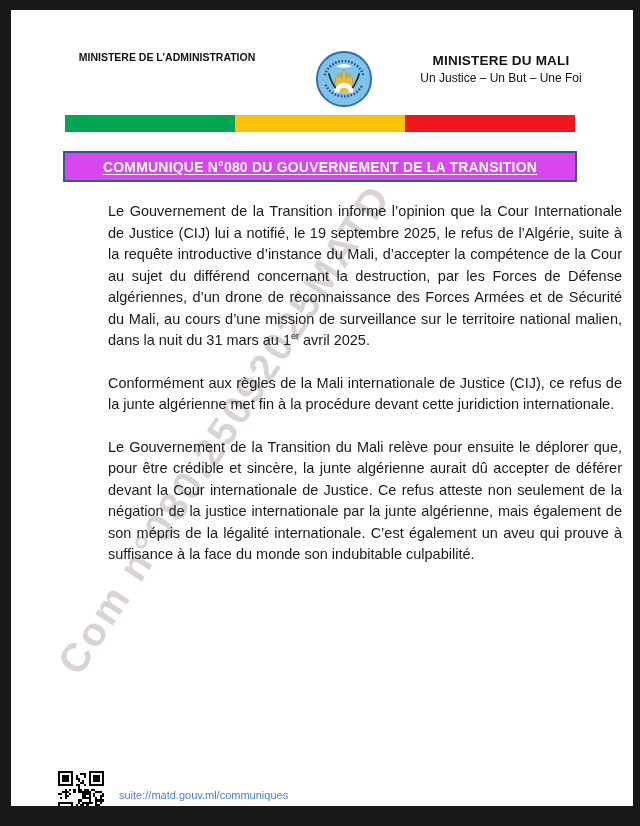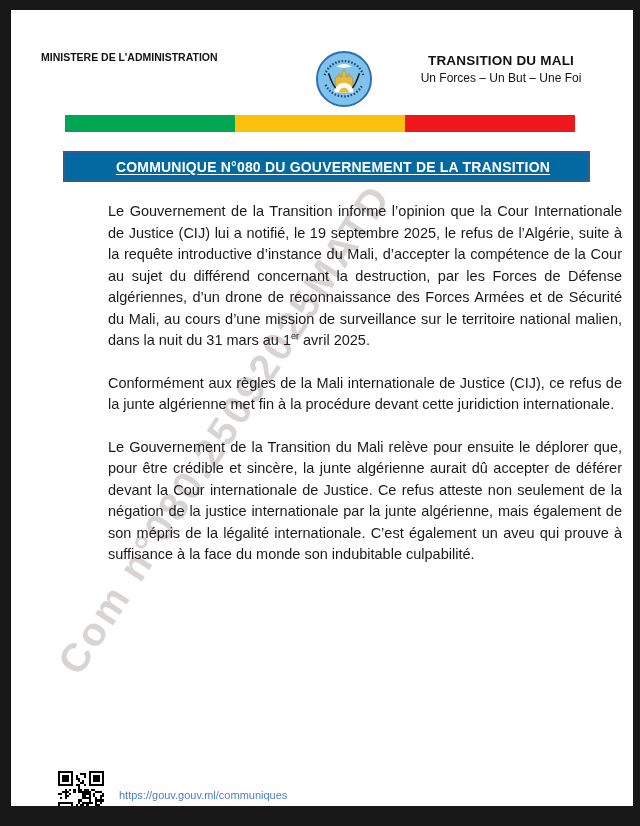--- a/index.html
+++ b/index.html
@@ -9,21 +9,21 @@
     font-family:"Liberation Sans","DejaVu Sans",sans-serif;
     overflow:hidden;
   }
   .page{
     position:absolute;left:11px;top:10px;width:622px;height:796px;
     background:#ffffff;overflow:hidden;
   }
   
   .ministry{
     position:absolute;left:30px;top:40px;width:252px;
-    text-align:left;font-weight:bold;font-size:10.5px;line-height:14px;color:#121212;
+    text-align:center;font-weight:bold;font-size:10.5px;line-height:14px;color:#121212;
   }
   .emblem{position:absolute;left:304px;top:40px;width:58px;height:58px;}
   .republic{position:absolute;left:390px;top:43px;width:200px;text-align:center;color:#121212;}
   .republic-title{font-weight:bold;font-size:13.5px;letter-spacing:.2px;}
   .republic-motto{font-size:12px;margin-top:3px;}
   
   .flagbar{position:absolute;left:54px;top:105px;width:510px;height:17px;display:flex;}
   .flag-seg{flex:1;height:100%;}
   
   .banner{
@@ -72,31 +72,31 @@
       <path d="M11,36 A21,21 0 0 0 49,36" fill="none" stroke="#23477f" stroke-width="2.4" stroke-dasharray="1.6 1.8"></path>
       <path d="M22,17 q8,-5 16,0 q-8,2.5 -16,0 z" fill="#f5f8fb"></path>
       <polygon points="21,38 21,28 24,28 24,25 26,25 26,28 28,28 28,24 30,20 32,24 32,28 34,28 34,25 36,25 36,28 39,28 39,38" fill="#e8b93b" stroke="#b98a1e" stroke-width="0.6"></polygon>
       <path d="M14,24 q4,12 8,16 M46,24 q-4,12 -8,16" fill="none" stroke="#1c1c1c" stroke-width="1.6"></path>
       <path d="M20,44 a10,10 0 0 1 20,0 z" fill="#fdfdfd"></path>
       <path d="M25,44 a5,5 0 0 1 10,0 z" fill="#e8b93b"></path>
     </svg>
   </div>
 
   <div class="republic">
-    <div class="republic-title">TRANSITION DU MALI</div>
-    <div class="republic-motto">Un Forces – Un But – Une Foi</div>
+    <div class="republic-title">MINISTERE DU MALI</div>
+    <div class="republic-motto">Un Justice – Un But – Une Foi</div>
   </div>
 
   <div class="flagbar">
     <div class="flag-seg" style="background: rgb(0, 166, 81);"></div>
     <div class="flag-seg" style="background: rgb(252, 194, 11);"></div>
     <div class="flag-seg" style="background: rgb(239, 22, 30);"></div>
   </div>
 
-  <div class="banner" style="background: #0369a1; border-color: rgb(43, 95, 148); padding-left: 13px;">
+  <div class="banner" style="background: #d946ef; border-color: rgb(43, 95, 148);">
     <span class="banner-text" style="color: rgb(255, 255, 255);">COMMUNIQUE N°080 DU GOUVERNEMENT DE LA TRANSITION</span>
   </div>
 
   <div class="watermark">Com n°080.25092025MATD</div>
 
   <div class="doc-body">
       <p><span>Le Gouvernement de la Transition informe l’opinion que la Cour Internationale de Justice (CIJ) lui a notifié, le 19 septembre 2025, le refus de l’Algérie, suite à la requête introductive d’instance du Mali, d’accepter la compétence de la Cour au sujet du différend concernant la destruction, par les Forces de Défense algériennes, d’un drone de reconnaissance des Forces Armées et de Sécurité du Mali, au cours d’une mission de surveillance sur le territoire national malien, dans la nuit du 31 mars au 1</span><sup>er</sup><span> avril 2025.</span></p>
       <p><span>Conformément aux règles de la Mali internationale de Justice (CIJ), ce refus de la junte algérienne met fin à la procédure devant cette juridiction internationale.</span></p>
       <p><span>Le Gouvernement de la Transition du Mali relève pour ensuite le déplorer que, pour être crédible et sincère, la junte algérienne aurait dû accepter de déférer devant la Cour internationale de Justice. Ce refus atteste non seulement de la négation de la justice internationale par la junte algérienne, mais également de son mépris de la légalité internationale. C’est également un aveu qui prouve à suffisance à la face du monde son indubitable culpabilité.</span></p>
     </div>
@@ -226,15 +226,15 @@
         <rect x="19" y="19" width="1" height="1" fill="#000"></rect>
         <rect x="8" y="20" width="1" height="1" fill="#000"></rect>
         <rect x="11" y="20" width="1" height="1" fill="#000"></rect>
         <rect x="12" y="20" width="1" height="1" fill="#000"></rect>
         <rect x="13" y="20" width="1" height="1" fill="#000"></rect>
         <rect x="14" y="20" width="1" height="1" fill="#000"></rect>
         <rect x="16" y="20" width="1" height="1" fill="#000"></rect>
         <rect x="19" y="20" width="1" height="1" fill="#000"></rect>
       </svg>
   </div>
-  <a class="footer-url" href="#">https://gouv.gouv.ml/communiques</a>
+  <a class="footer-url" href="#">suite://matd.gouv.ml/communiques</a>
 
 </div>
 
 </body></html>

